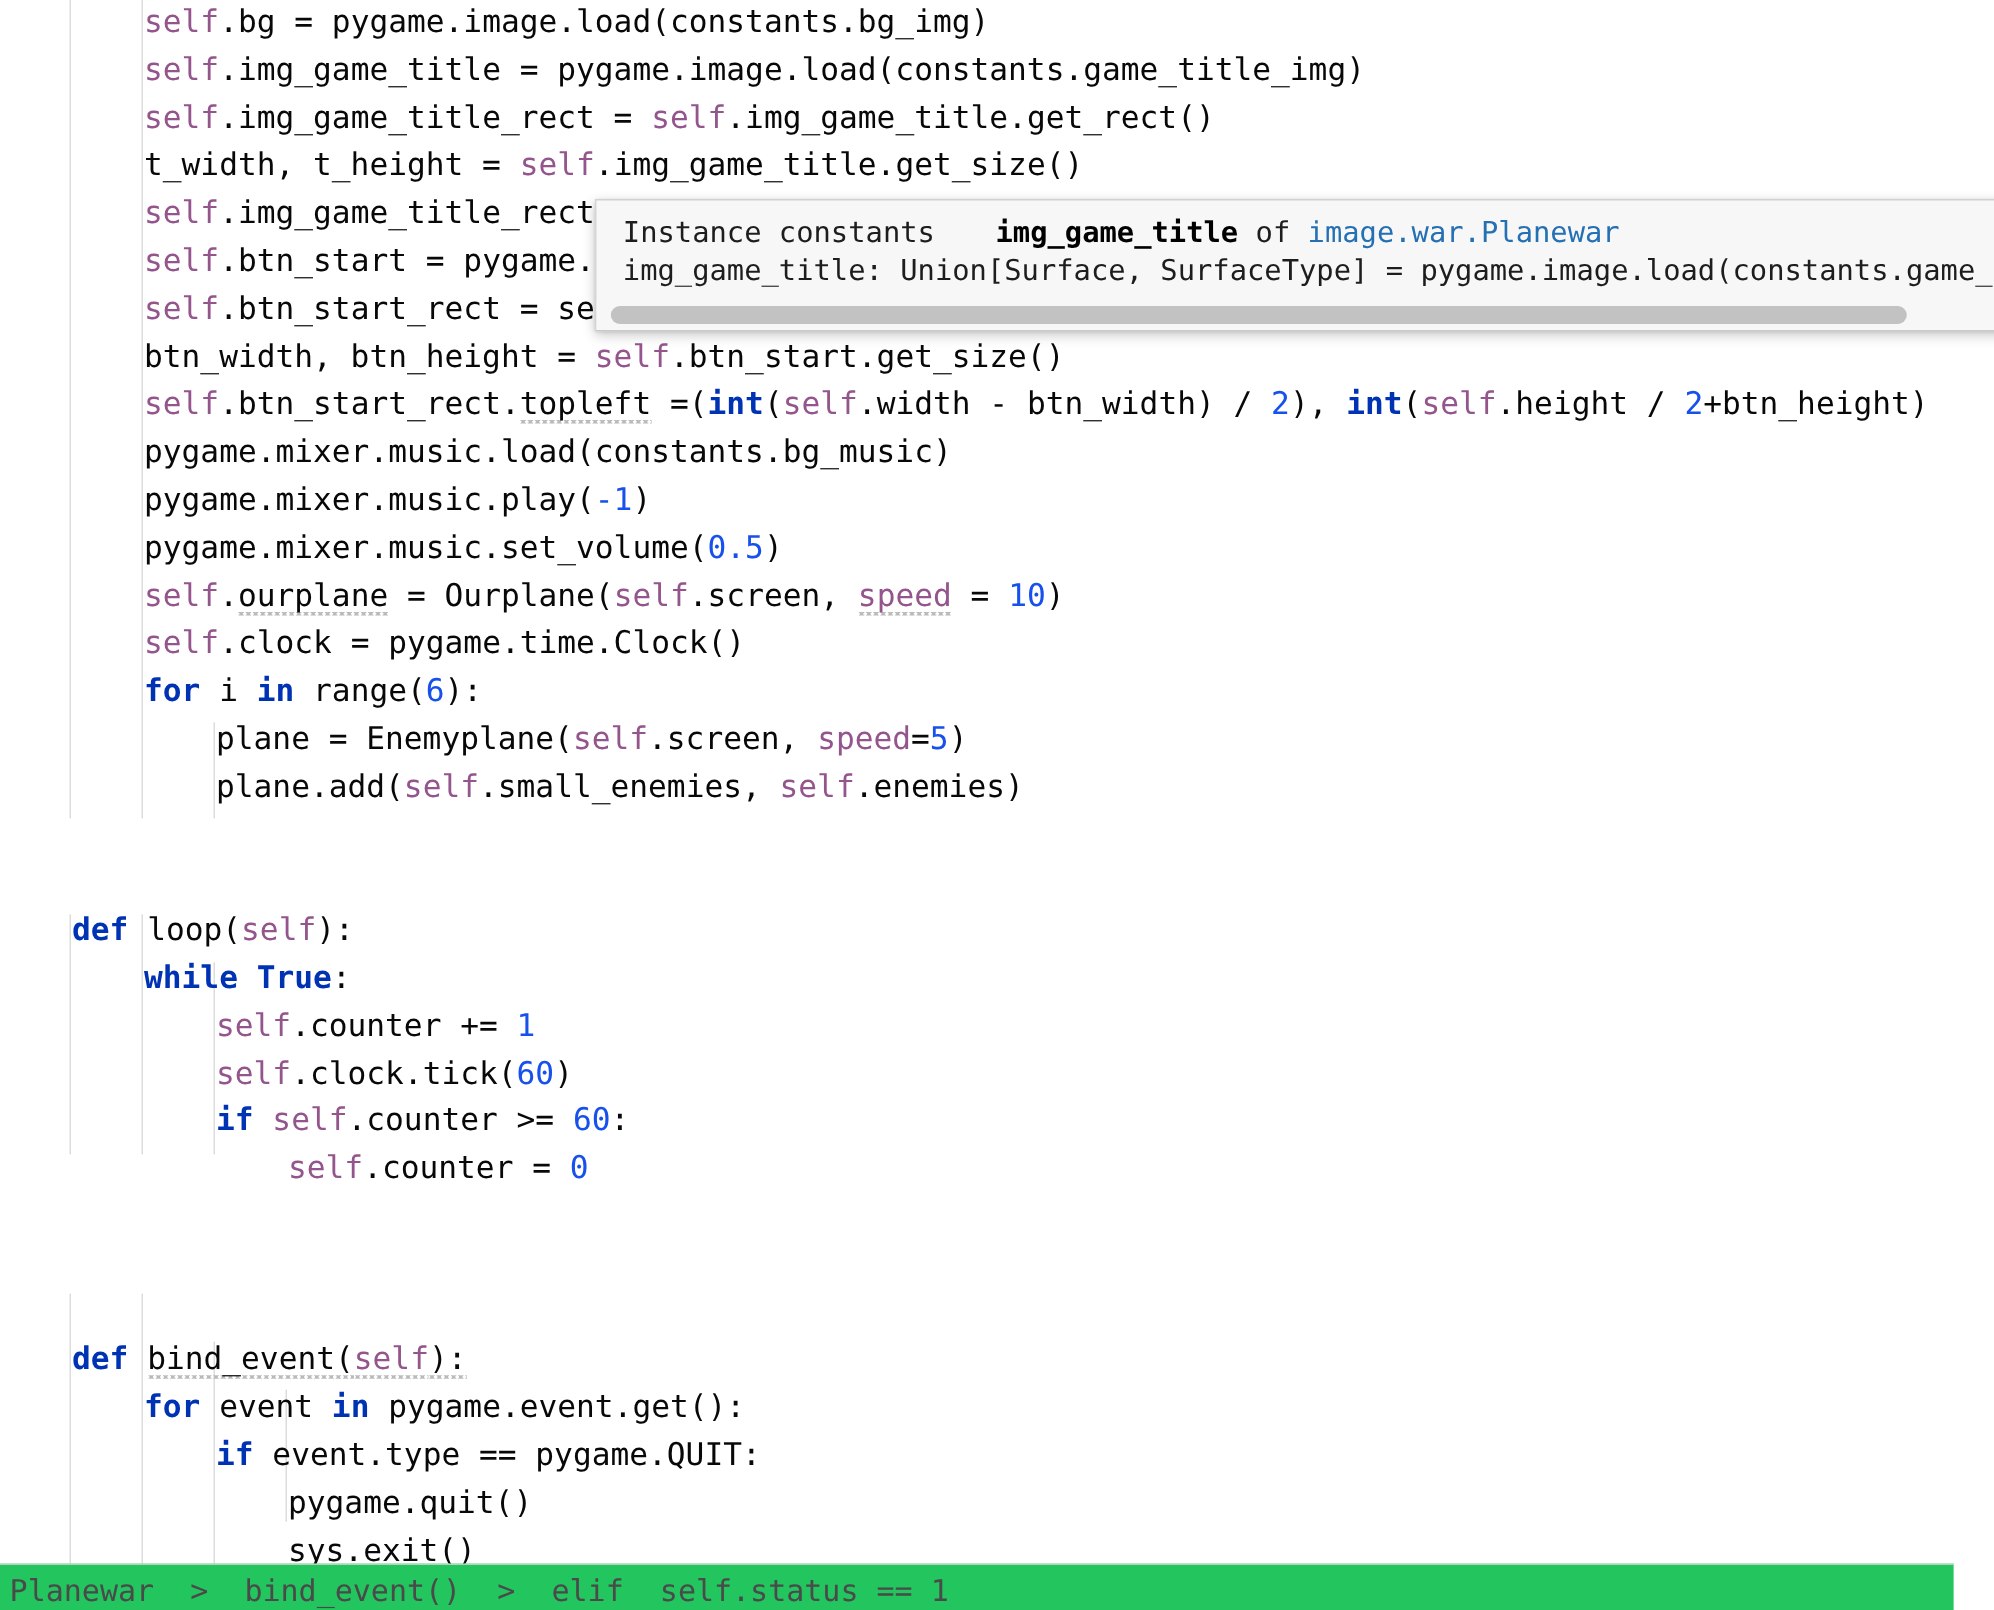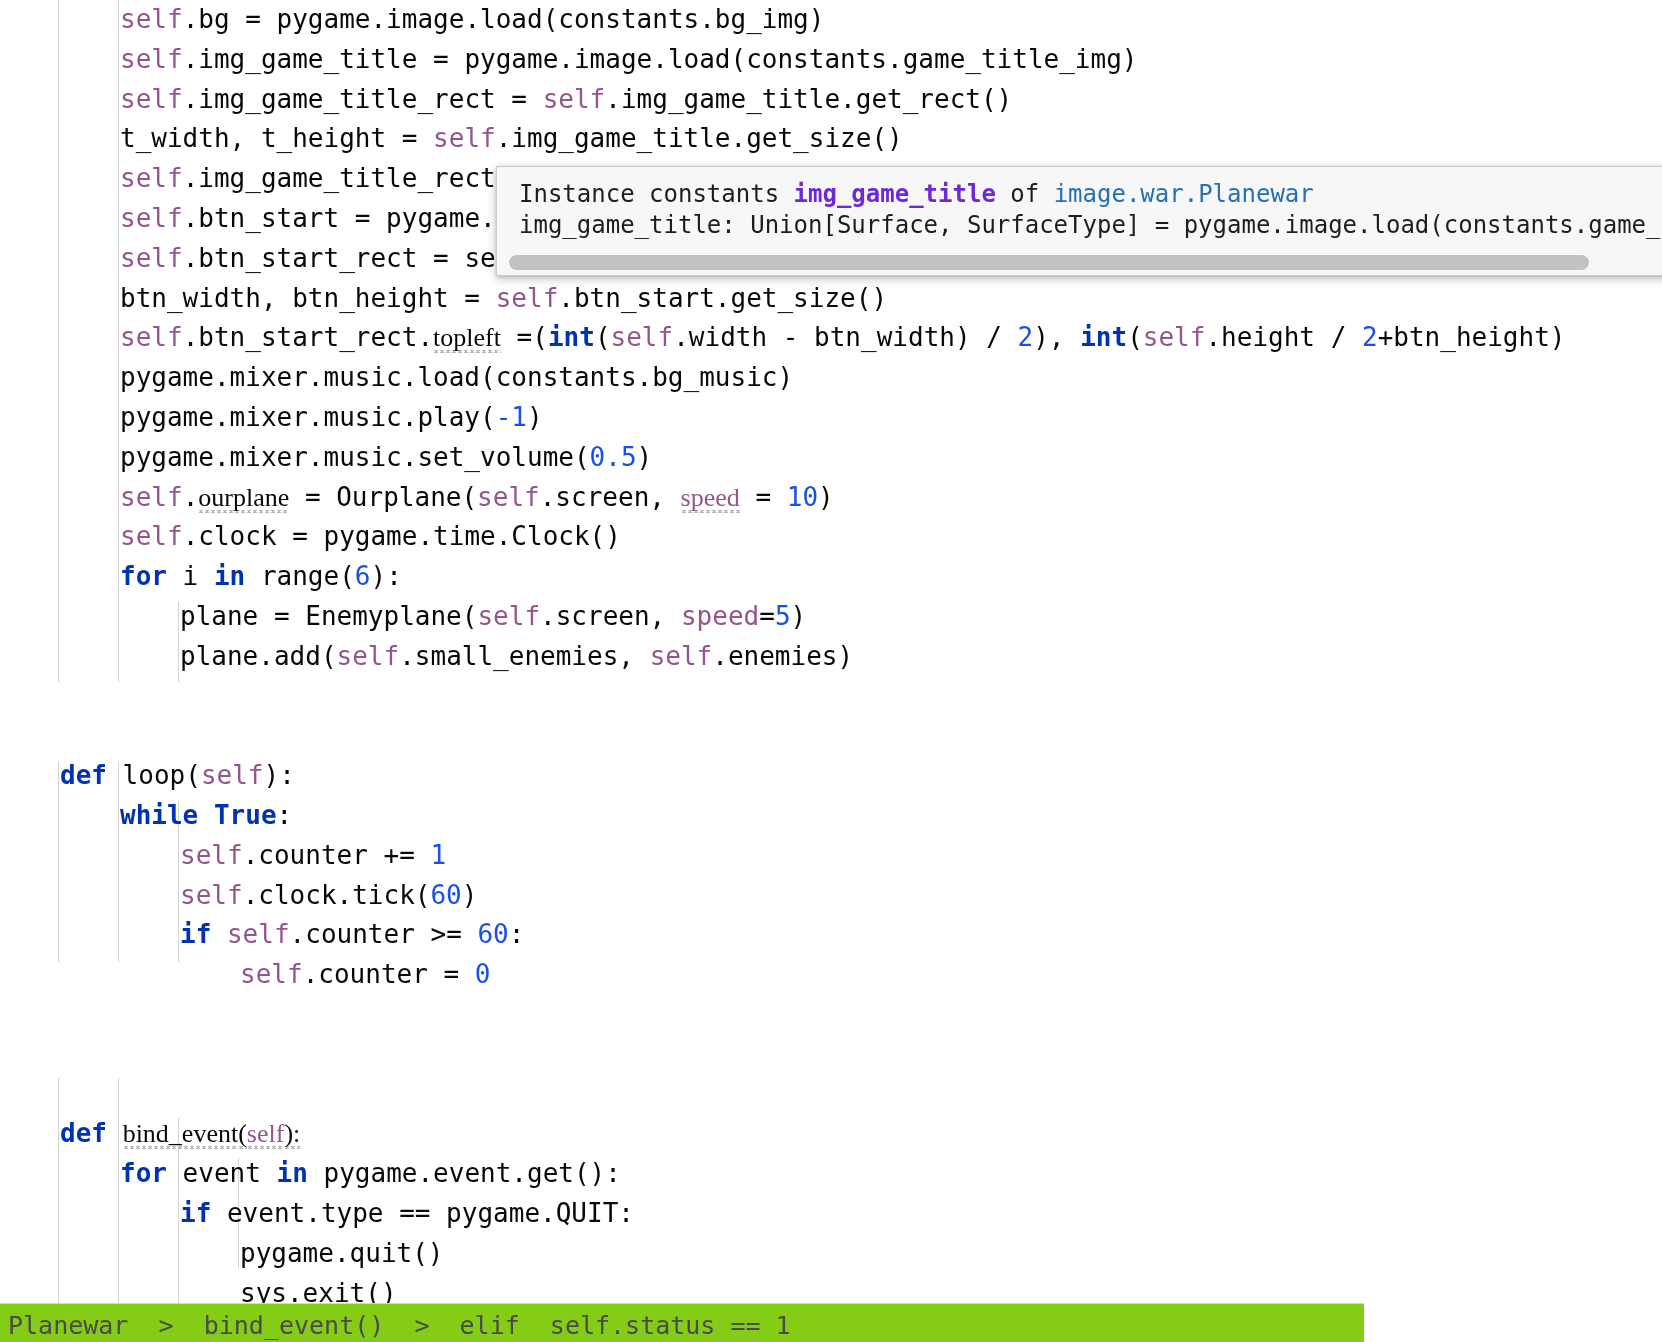--- a/index.html
+++ b/index.html
@@ -48,21 +48,20 @@
 
   
   .sq {
     background-repeat: repeat-x;
     background-position: left bottom 1px;
     background-size: 6px 3px;
     background-image:
       linear-gradient(45deg, transparent 40%, #b9b9b9 40%, #b9b9b9 60%, transparent 60%),
       linear-gradient(-45deg, transparent 40%, #b9b9b9 40%, #b9b9b9 60%, transparent 60%);
     padding-bottom: 2px;
-    font-family: Liberation Serif, serif;
   }
 
   
   .guide {
     position: absolute;
     width: 1px;
     background: #d4d4d4;
   }
 
   
@@ -81,21 +80,21 @@
   }
   #doc-body {
     padding: 12px 0 6px 22px;
     font-family: "DejaVu Sans Mono", monospace;
     font-size: 24px;
     line-height: 31px;
     color: #1d1d1d;
     white-space: nowrap;
   }
   #doc-body .docline { white-space: nowrap; }
-  .doc-bold { font-weight: bold; color: #6d28d9; }
+  .doc-bold { font-weight: bold; color: #000000; margin-left: 36px; }
   .doc-link { color: #2470B3; }
   .doc-normal { color: #1d1d1d; }
 
   #doc-scroll-track {
     height: 24px;
     background: #f7f7f7;
     position: relative;
     margin-top: 4px;
   }
   #doc-scroll-thumb {
@@ -106,23 +105,23 @@
     width: 1080px;
     background: #c2c2c2;
     border-radius: 8px;
   }
 
   
   #bottom-bar {
     position: absolute;
     left: 0;
     bottom: 0;
-    width: 1364px;
+    width: 1628px;
     height: 39px;
-    background: #84cc16;
+    background: #22c55e;
     border-top: 1px solid #d6d6d6;
     box-sizing: border-box;
     overflow: hidden;
     z-index: 60;
   }
   #breadcrumb {
     position: absolute;
     left: 8px;
     top: 2px;
     font-family: "DejaVu Sans Mono", monospace;

